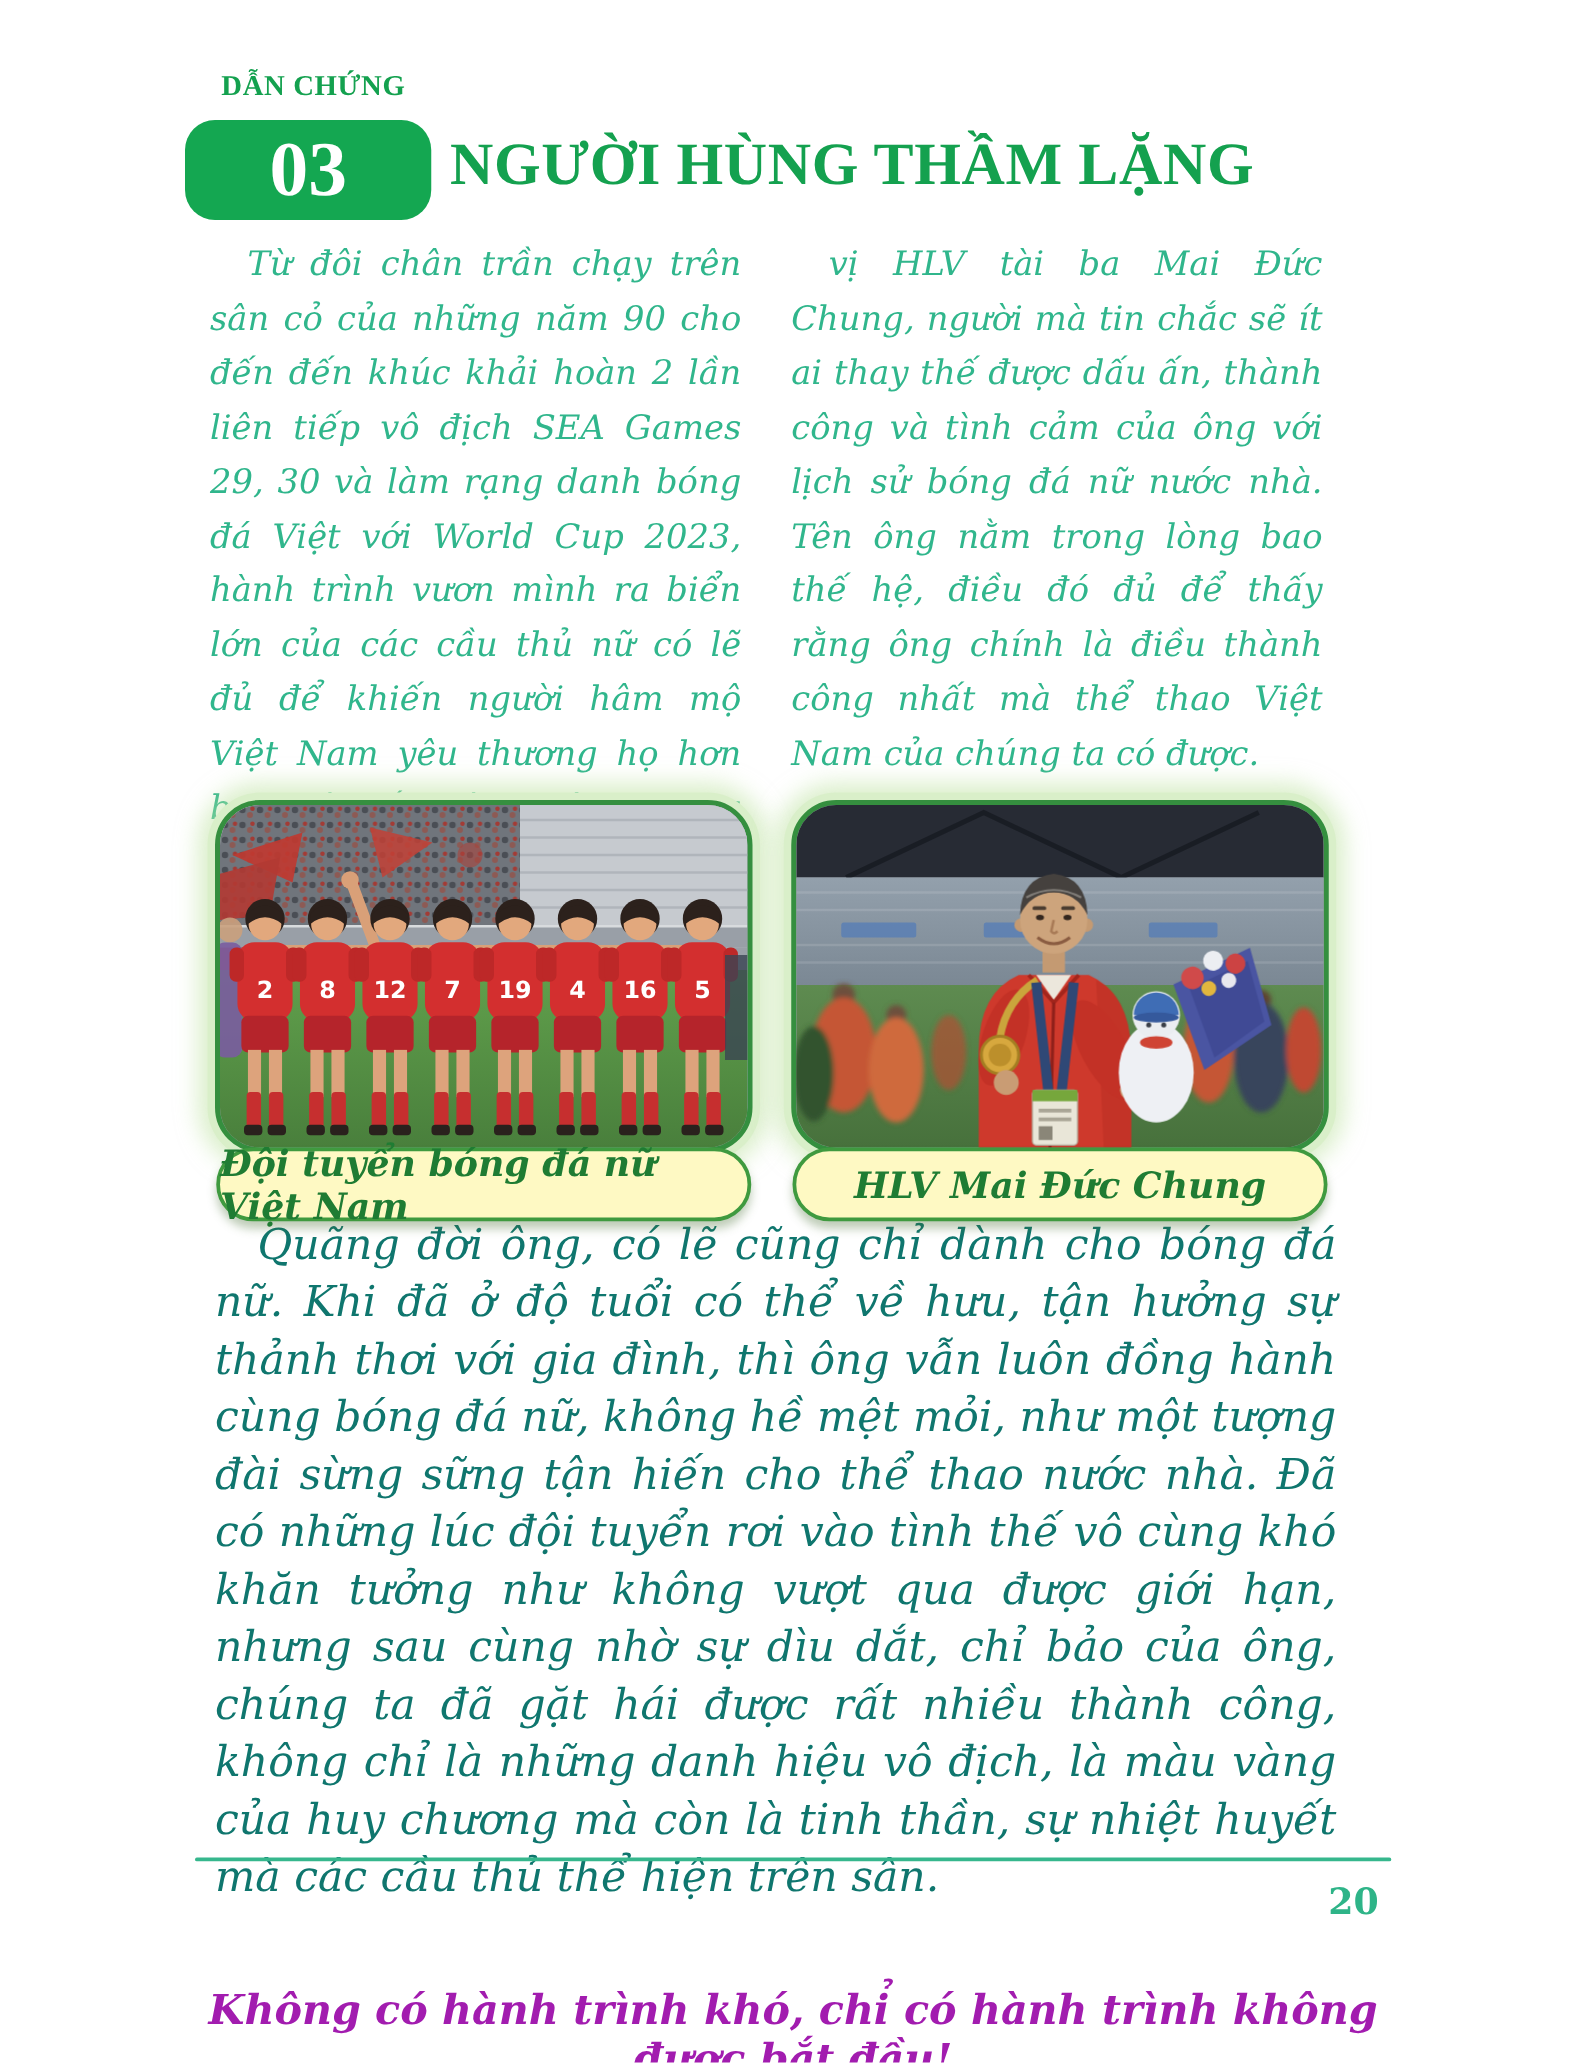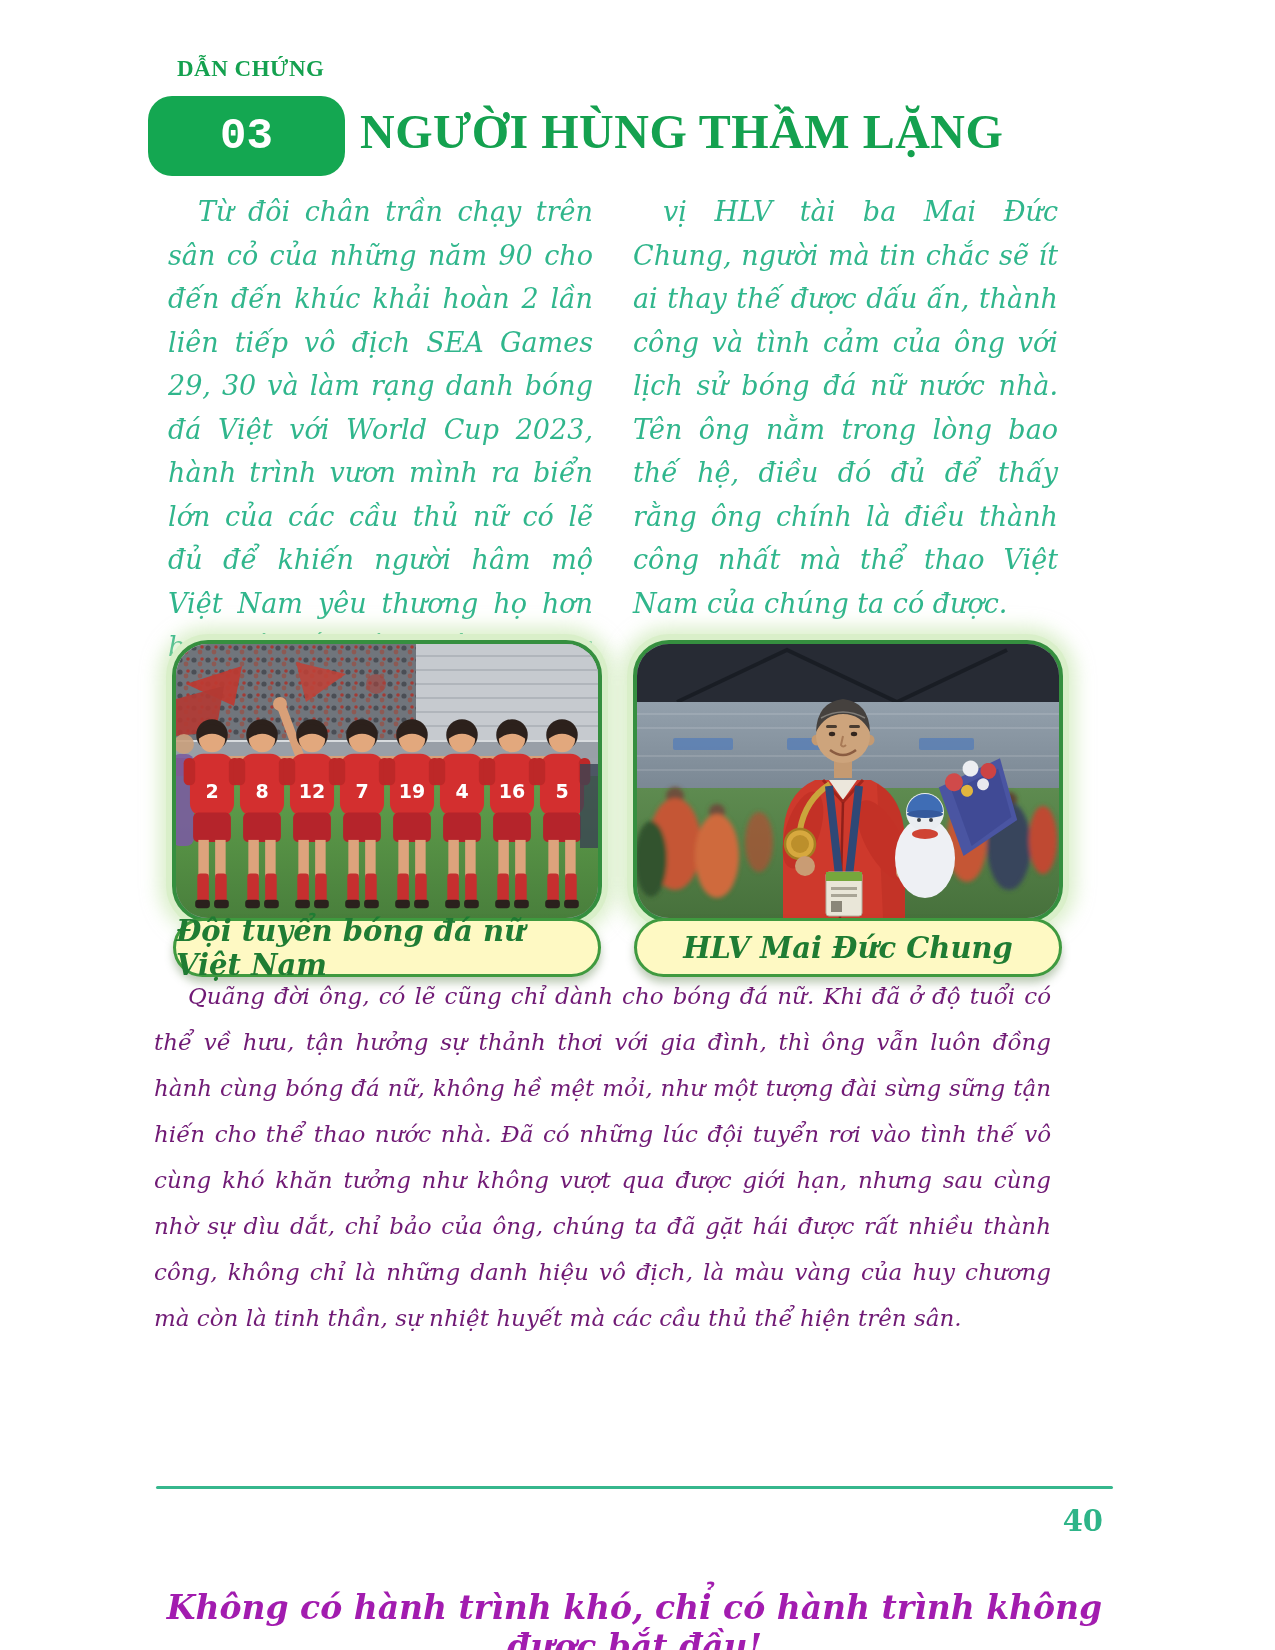--- a/index.html
+++ b/index.html
@@ -5,43 +5,43 @@
   html,body{margin:0;padding:0;}
   body{width:1275px;height:1650px;background:#ffffff;position:relative;overflow:hidden;
        font-family:"DejaVu Serif", serif;}
   .abs{position:absolute;}
 
   .eyebrow{left:177px;top:56px;font-family:"Liberation Serif",serif;font-weight:bold;
            font-size:23px;color:#14a14f;letter-spacing:.5px;}
 
   .badge{left:148px;top:96px;width:197px;height:80px;background:#14a751;border-radius:24px;
          display:flex;align-items:center;justify-content:center;}
-  .badge span{color:#ffffff;font-weight:bold;font-size:44px;font-family:Liberation Mono, monospace;line-height:1;}
+  .badge span{color:#ffffff;font-weight:bold;font-size:62px;font-family:Liberation Serif, serif;line-height:1;}
 
   .page-title{left:360px;top:103px;font-family:"Liberation Serif",serif;font-weight:bold;
               font-size:48px;line-height:1.2;color:#14a14f;letter-spacing:.5px;white-space:nowrap;}
 
   .columns{left:168px;top:190px;width:890px;display:flex;gap:40px;}
   .col{width:425px;margin:0;font-style:italic;font-size:27px;line-height:43.5px;
        color:#30b68c;text-align:justify;text-indent:30px;}
 
   .figures{left:172px;top:640px;width:891px;display:flex;justify-content:space-between;}
   figure.fig{position:relative;width:430px;height:337px;margin:0;}
   .photo{position:absolute;left:0;right:0;top:0;height:282px;border-radius:36px;overflow:hidden;
          border:4px solid #358f3f;box-sizing:border-box;background:#9aa0a6;
          box-shadow:0 0 0 6px #d9efc9, 0 0 18px 13px rgba(190,225,160,.55);}
   .photo svg{width:100%;height:100%;display:block;}
   .caption{position:absolute;left:1px;right:1px;top:278px;height:59px;box-sizing:border-box;
            background:#fef9c3;border:3.5px solid #3f9a3f;border-radius:32px;
            display:flex;align-items:center;justify-content:center;
            color:#1f7c33;font-weight:bold;font-style:italic;font-size:29px;
            box-shadow:0 6px 8px rgba(70,110,50,.35);z-index:2;}
 
-  .closing{left:154px;top:973px;width:897px;margin:0;font-style:italic;font-size:23px;
-           line-height:46px;color:#701a75;text-align:justify;text-indent:34px;}
+  .closing{left:172px;top:973px;width:897px;margin:0;font-style:italic;font-size:34px;
+           line-height:46px;color:#0f766e;text-align:justify;text-indent:34px;}
 
   .footer-line{left:156px;top:1486px;width:957px;height:3px;background:#36b78d;border-radius:2px;}
   .footer-quote{left:156px;top:1588px;width:957px;text-align:center;font-weight:bold;font-style:italic;
                 font-size:33px;color:#a21caf;}
   .footer-page{left:1043px;top:1504px;width:60px;text-align:right;font-weight:bold;
                font-size:29px;color:#2eb488;}
 </style>
 </head>
 <body>
 
@@ -249,15 +249,15 @@
         </svg>
       </div>
       <figcaption class="caption">HLV Mai Đức Chung</figcaption>
     </figure>
   </div>
 
   <p class="abs closing">Quãng đời ông, có lẽ cũng chỉ dành cho bóng đá nữ. Khi đã ở độ tuổi có thể về hưu, tận hưởng sự thảnh thơi với gia đình, thì ông vẫn luôn đồng hành cùng bóng đá nữ, không hề mệt mỏi, như một tượng đài sừng sững tận hiến cho thể thao nước nhà. Đã có những lúc đội tuyển rơi vào tình thế vô cùng khó khăn tưởng như không vượt qua được giới hạn, nhưng sau cùng nhờ sự dìu dắt, chỉ bảo của ông, chúng ta đã gặt hái được rất nhiều thành công, không chỉ là những danh hiệu vô địch, là màu vàng của huy chương mà còn là tinh thần, sự nhiệt huyết mà các cầu thủ thể hiện trên sân.</p>
 
   <div class="abs footer-line"></div>
   <div class="abs footer-quote">Không có hành trình khó, chỉ có hành trình không được bắt đầu!</div>
-  <div class="abs footer-page">40</div>
+  <div class="abs footer-page">20</div>
 
 </div>
 
 </body></html>

